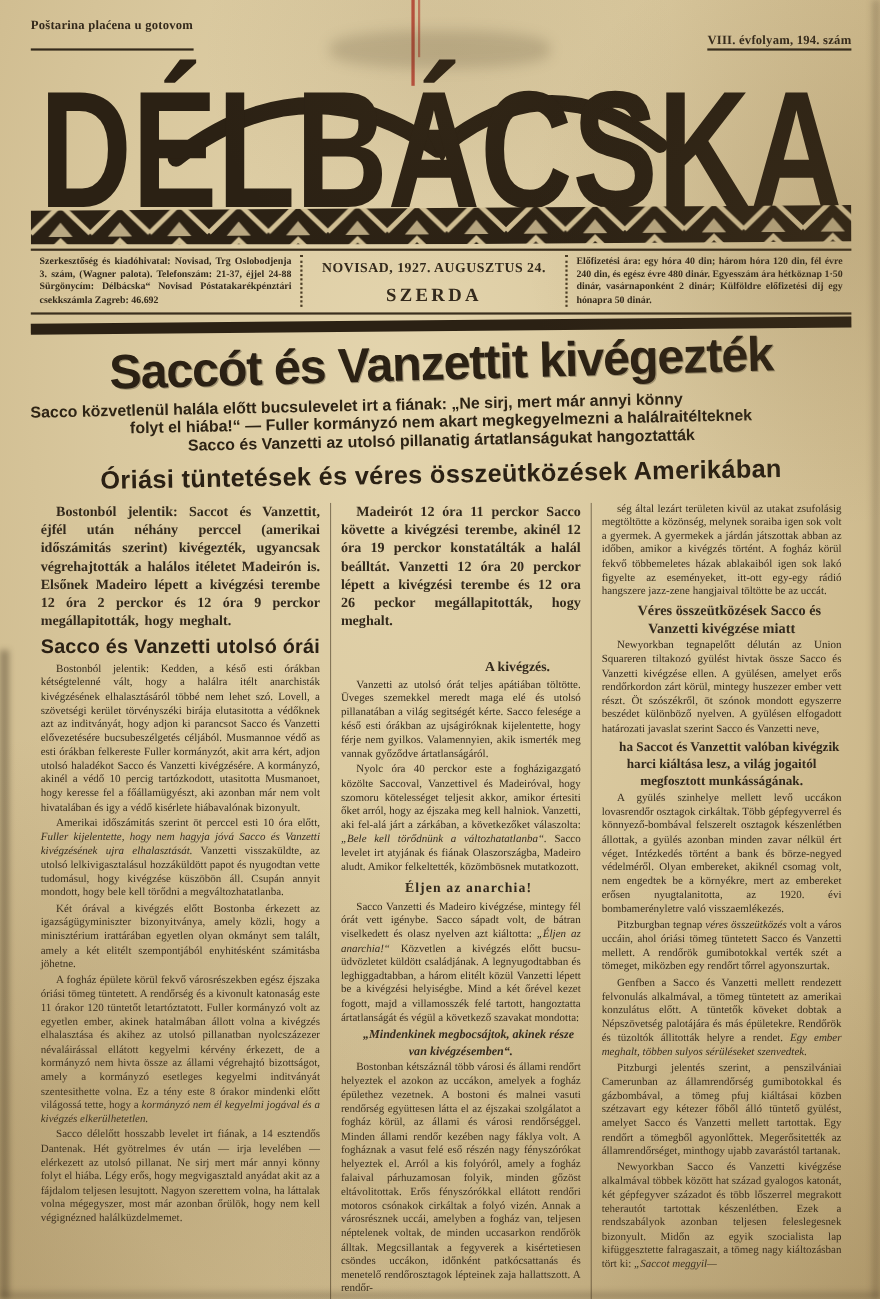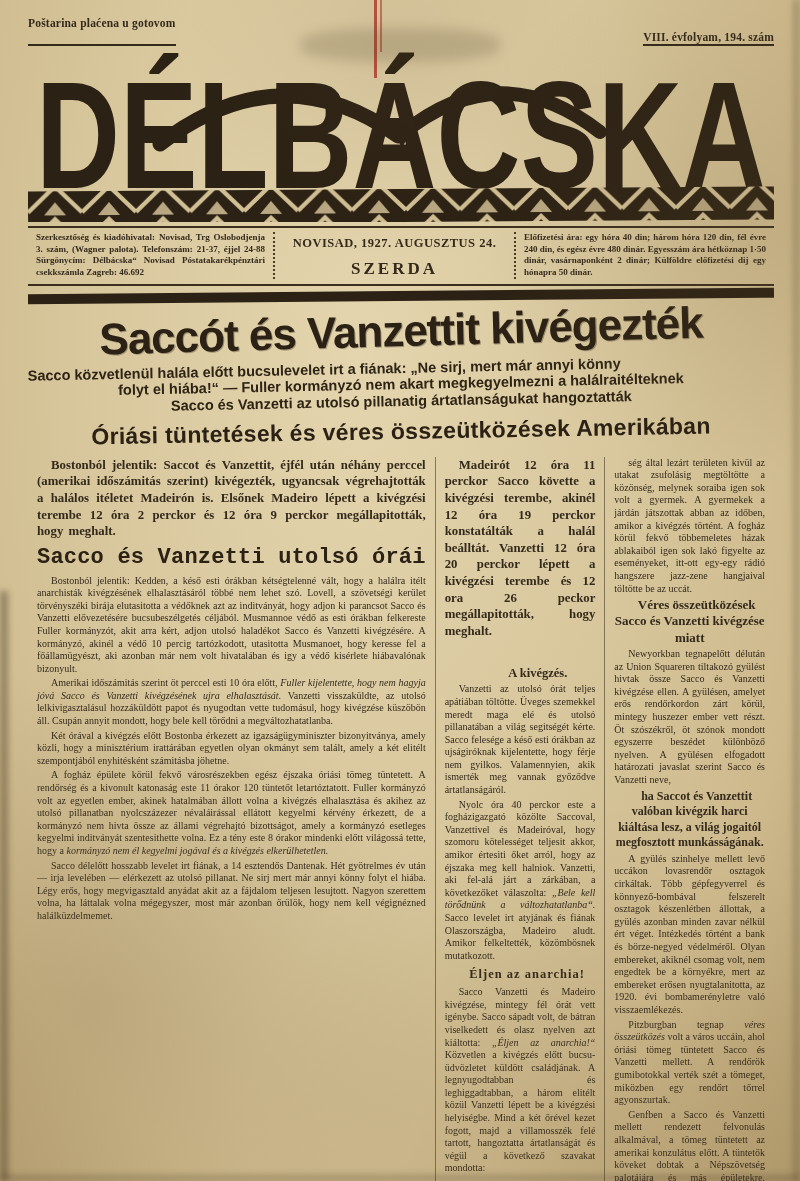--- a/index.html
+++ b/index.html
@@ -76,21 +76,21 @@
   }
 
   
   .columns { display:flex; margin-top:12px; height:752px; overflow:hidden; }
   .col { flex:1 1 0; padding:0 9px; font-size:10px; line-height:1.26; text-align:justify; }
   .col + .col { border-left:1px solid rgba(58,45,25,.55); }
   .col p { margin:0 0 2px 0; text-indent:14px; }
   .lead { font-weight:bold; font-size:12.8px; line-height:1.3; word-spacing:2px; text-indent:16px; margin-bottom:2px; }
   .span-head {
     position:relative; z-index:2; width:calc(178% + 18px);
-    font-family:Liberation Mono, monospace; font-weight:bold; font-size:22px;
+    font-family:Liberation Sans, sans-serif; font-weight:bold; font-size:18px;
     color:#2b2114; margin:4px 0 3px 0; letter-spacing:.2px; white-space:nowrap;
   }
   .subsec { font-weight:bold; font-size:12.5px; text-indent:0; }
   .subsec.right { text-align:right; padding-right:28px; margin-top:26px; margin-bottom:2px; }
   .subsec.center { text-align:center; letter-spacing:1px; margin:5px 0 3px 0; }
   .c3title { font-weight:bold; font-size:13px; text-align:center; line-height:1.25; margin:6px 18px 4px 18px; text-indent:0; }
   .quote { font-style:italic; font-weight:bold; font-size:11px; text-align:center; margin:5px 10px 5px 10px; text-indent:0; line-height:1.3; }
   .boldblock { font-weight:bold; font-size:12px; margin:5px 6px 5px 14px; text-indent:0; line-height:1.3; text-align:center; }
   em { font-style:italic; }
 </style>

